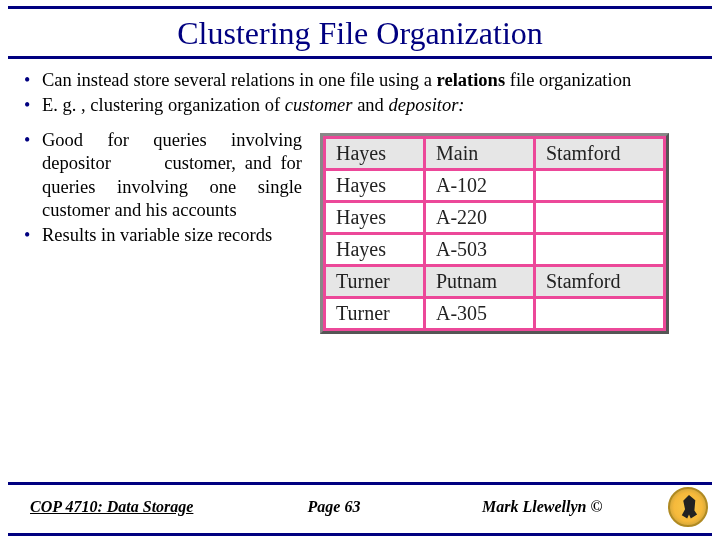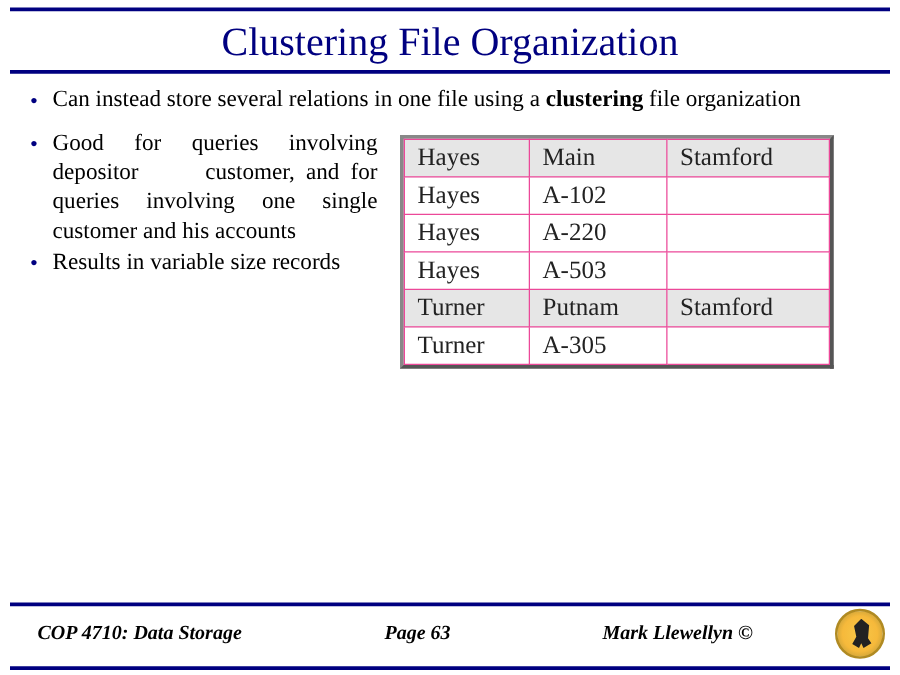--- a/index.html
+++ b/index.html
@@ -95,21 +95,21 @@
     border-right-color: #555;
     border-bottom-color: #555;
     display: inline-block;
   }
   table.data {
     border-collapse: collapse;
     font-size: 20px;
     color: #222;
   }
   table.data td {
-    border: 1px solid #ec4899;
+    border: 3px solid #ec4899;
     padding: 3px 10px;
     background: #fff;
     min-width: 80px;
   }
   table.data tr.cust td {
     background: #e6e6e6;
   }
   table.data td.c1 { width: 100px; }
   table.data td.c2 { width: 110px; }
   table.data td.c3 { width: 130px; }
@@ -124,21 +124,21 @@
     margin: 0 8px 2px 8px;
   }
   .footer-row {
     display: flex;
     align-items: center;
     font-style: italic;
     font-weight: bold;
     font-size: 16px;
     padding: 0 12px 4px 30px;
   }
-  .footer-left { flex: 1; }
+  .footer-left { flex: 1; text-decoration: underline; }
   .footer-center {
     flex: 1;
     text-align: center;
     position: relative;
     left: -35px;
   }
   .footer-right {
     flex: 1;
     text-align: left;
     display: flex;
@@ -175,21 +175,24 @@
 <body>
 
 <div class="slide">
   <div class="rule-top"></div>
   <h1 class="title">Clustering File Organization</h1>
   <div class="rule-under-title"></div>
 
   <div class="content">
     <ul class="top-bullets">
       <li>
-        <span>Can instead store several relations in one file using a </span><span class="bold">clustering</span><span> file organization</span>
+        <span>Can instead store several relations in one file using a </span><span class="bold">relations</span><span> file organization</span>
+      </li>
+      <li>
+        <span>E. g. , clustering organization of </span><span class="ital">customer</span><span> and </span><span class="ital">depositor:</span>
       </li>
     </ul>
 
     <div class="lower">
       <div class="lower-left">
         <ul class="side-bullets">
           <li><span>Good for queries involving depositor &nbsp;&nbsp;&nbsp;&nbsp; customer, and for queries involving one single customer and his accounts</span></li>
           <li><span>Results in variable size records</span></li>
         </ul>
       </div>

